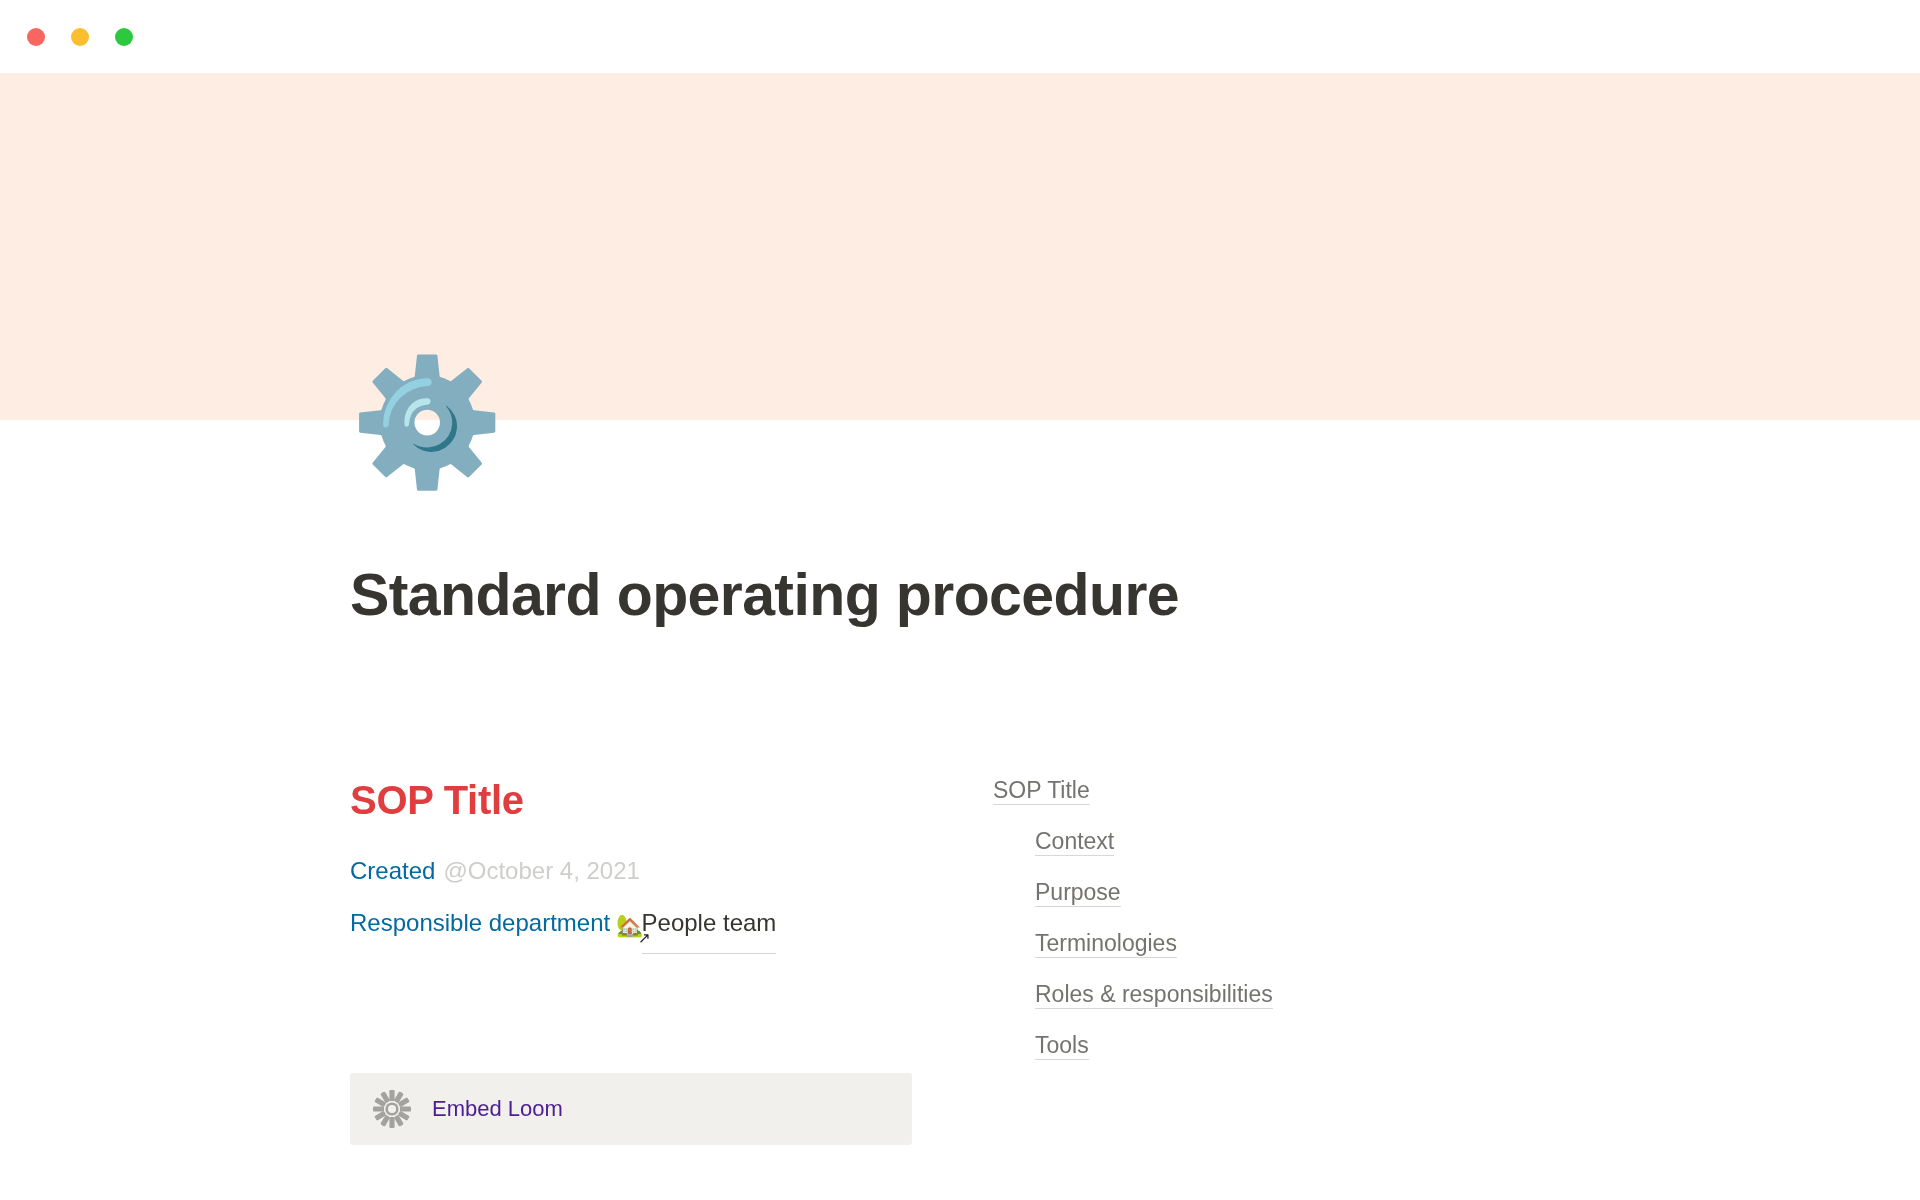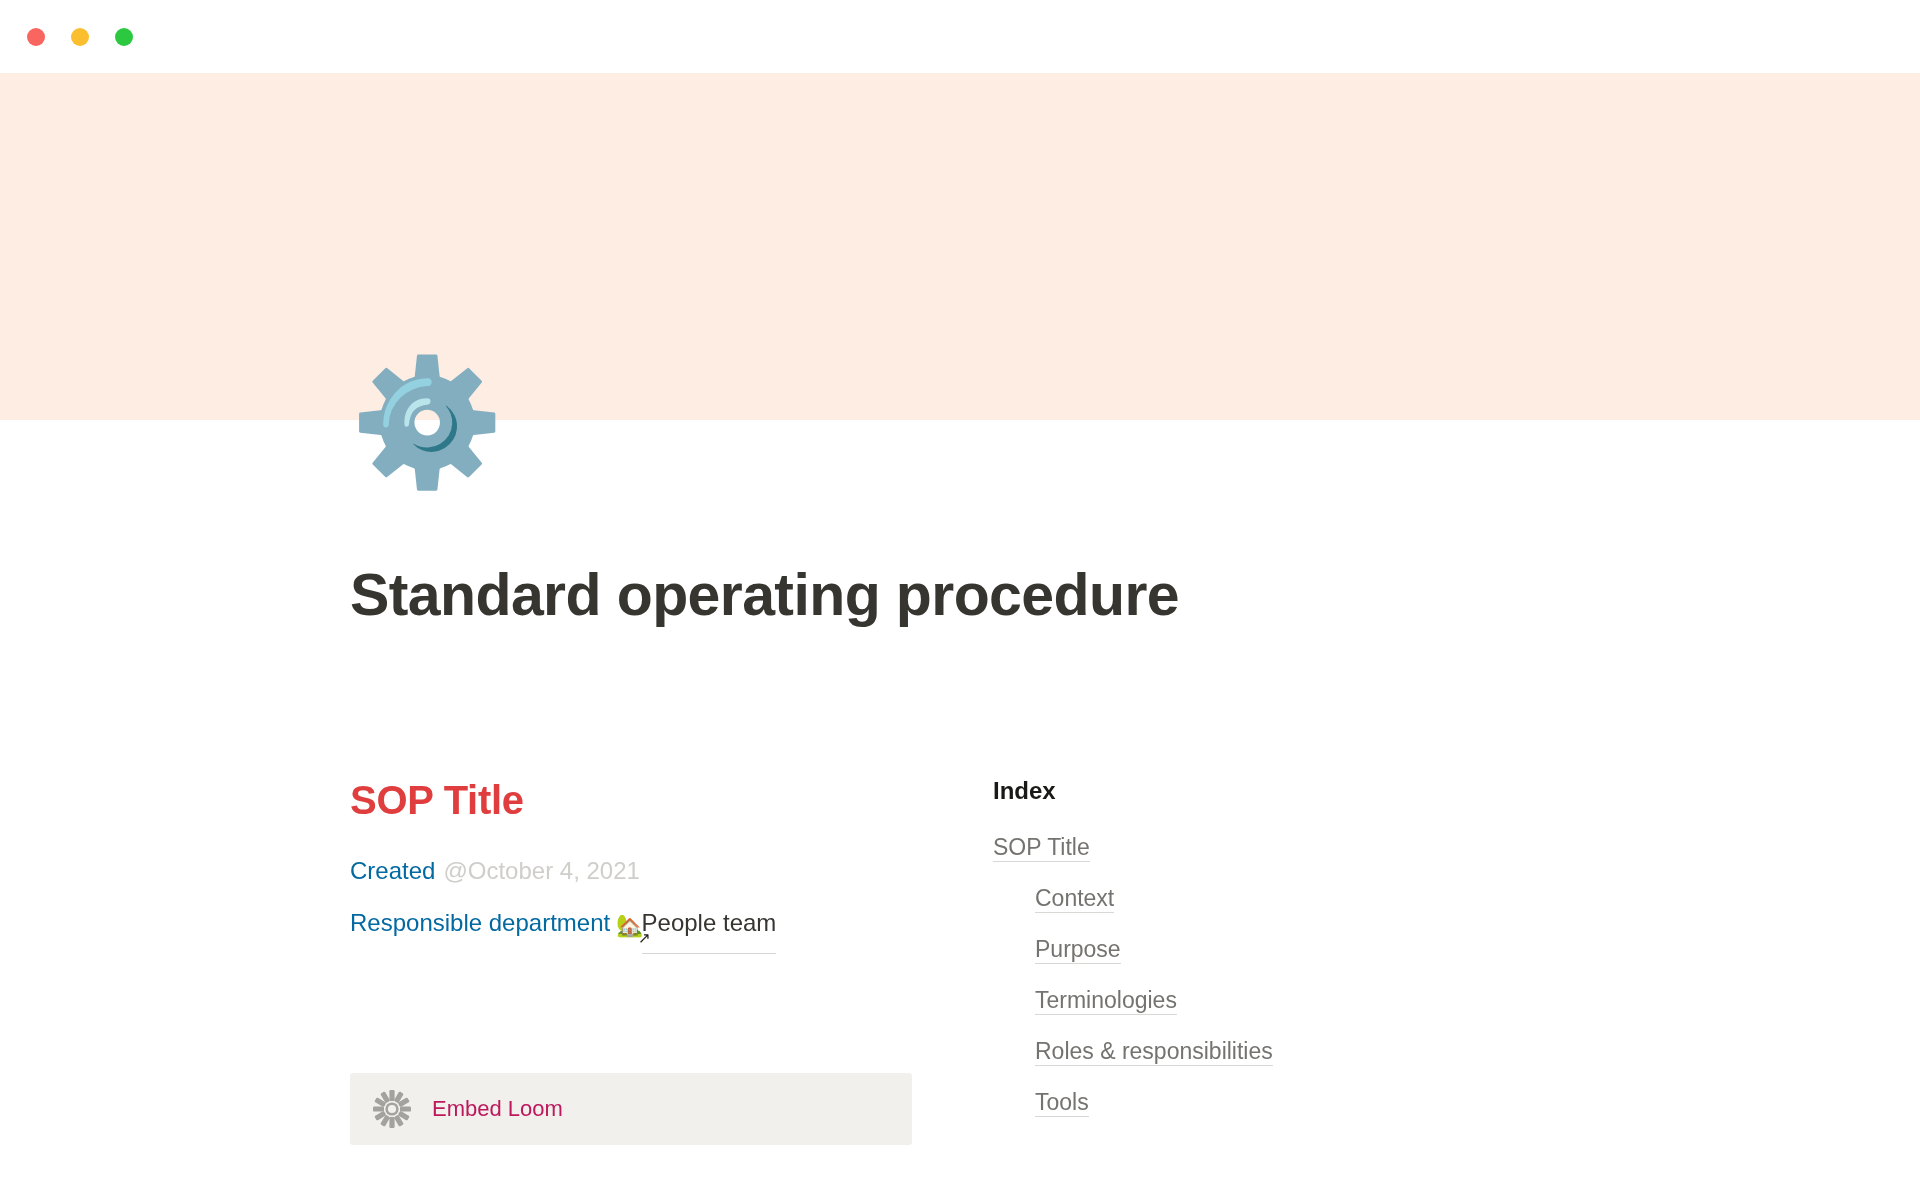--- a/index.html
+++ b/index.html
@@ -159,21 +159,21 @@
   }
   .loom-icon {
     width: 40px;
     height: 40px;
     position: relative;
     flex: 0 0 40px;
   }
   .loom-icon svg { display: block; }
   .embed-label {
     font-size: 22px;
-    color: #be185d;
+    color: #4c1d95;
     margin-left: 20px;
     line-height: 1;
   }
 
   
   .index-title {
     font-size: 24px;
     font-weight: bold;
     color: #191918;
     line-height: 1.3;
@@ -225,21 +225,20 @@
         </div>
 
         <div class="prop-row">
           <span class="prop-label">Responsible department</span><span class="dept-emoji"><span>🏡</span><span class="arrow">↗</span></span><a class="dept-link" href="#">People team</a>
         </div>
 
       </div>
 
       <div class="col-right">
 
-        <div class="index-title">Index</div>
 
         <div class="index-item">
           <a href="#">SOP Title</a>
         </div>
 
         <div class="index-item indent-1">
           <a href="#">Context</a>
         </div>
 
         <div class="index-item indent-1">

